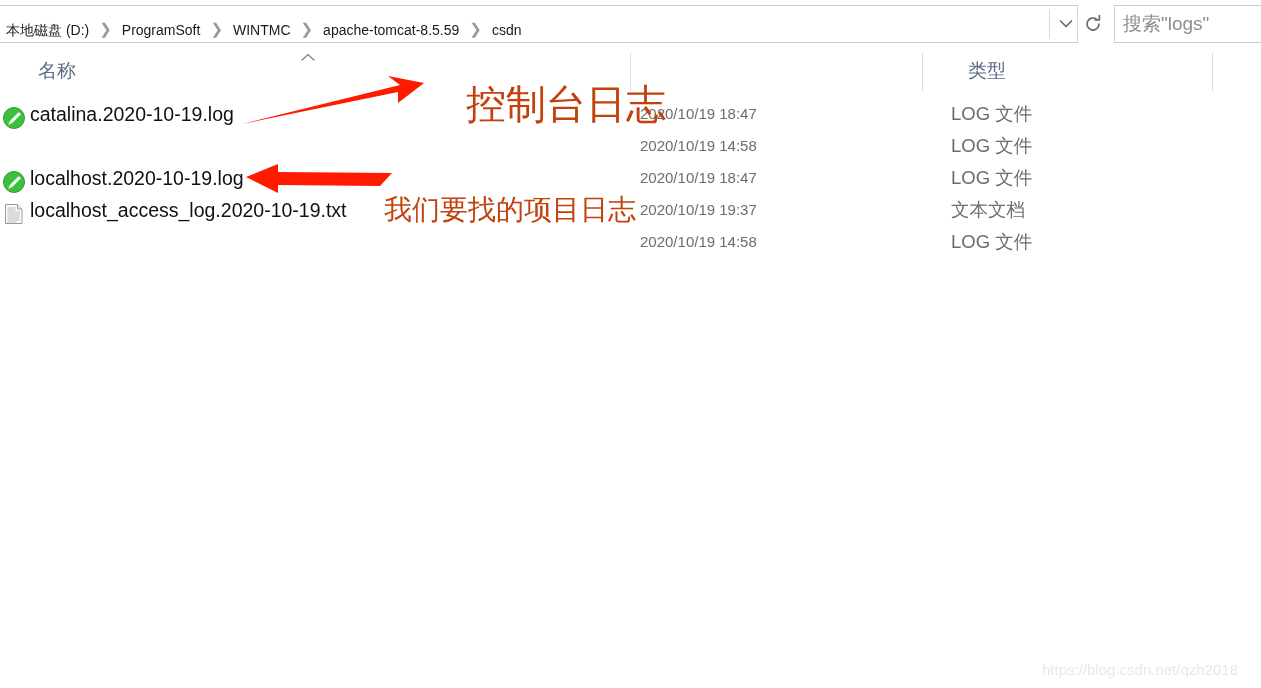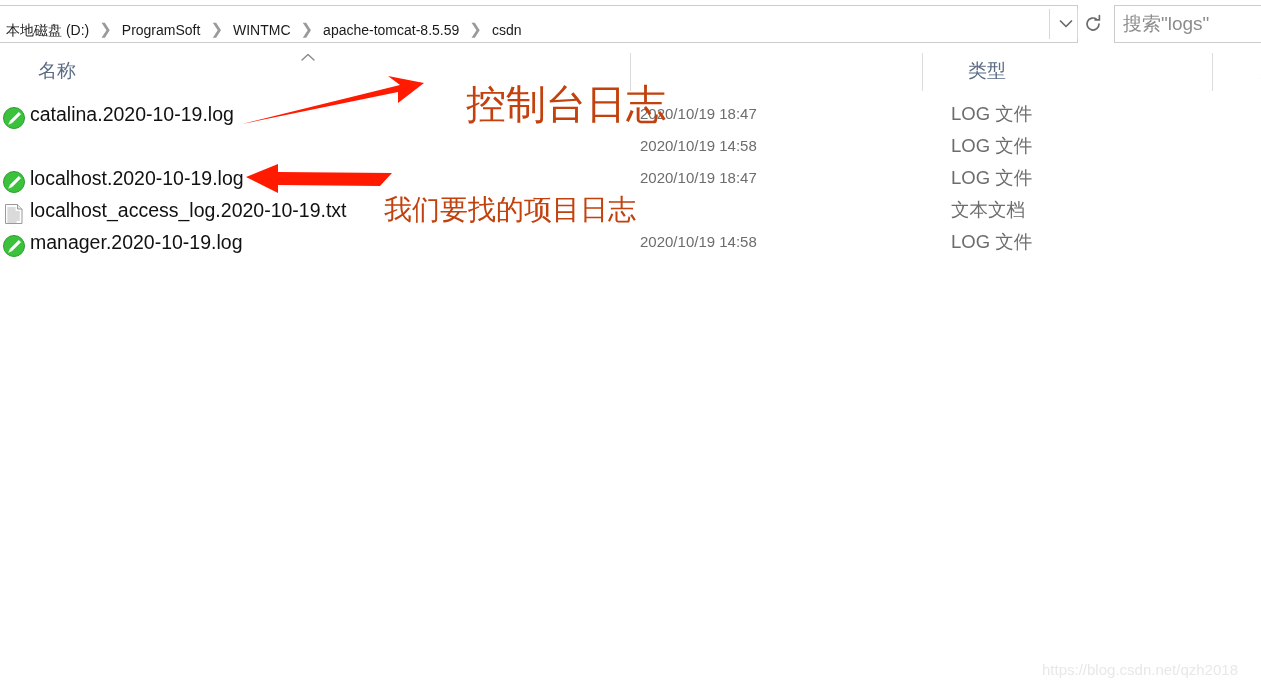--- a/index.html
+++ b/index.html
@@ -327,35 +327,25 @@
             <path d="M5.4 12 H17.8"></path>
             <path d="M5.4 14 H17.8"></path>
             <path d="M5.4 16 H17.8"></path>
             <path d="M5.4 18 H17.8"></path>
             <path d="M5.4 20 H14.5"></path>
           </g>
         </svg>
       </span>
       <span class="fname">localhost_access_log.2020-10-19.txt</span>
     </div>
+    <div class="cell-date">2020/10/19 19:37</div>
     <div class="cell-type">文本文档</div>
   </div>
 
   <div class="row">
-    <div class="cell-name">
-      <span class="icon-wrap">
-        <svg class="npp-icon" viewBox="0 0 24 24" aria-hidden="true">
-          <circle cx="12" cy="12" r="10.5" fill="#3cc13c"></circle>
-          <circle cx="12" cy="12" r="10.5" fill="none" stroke="#2aa02a" stroke-width="1"></circle>
-          <path d="M16.8 6.3 L8.3 14.8 L6.7 18.3 L10.2 16.7 L18.7 8.2 Z" fill="#ffffff" stroke="#e6ffe6" stroke-width="0.6" stroke-linejoin="round"></path>
-          <path d="M8.3 14.8 L10.2 16.7" fill="none" stroke="#bfe8bf" stroke-width="0.8"></path>
-        </svg>
-      </span>
-      <span class="fname">manager.2020-10-19.log</span>
-    </div>
     <div class="cell-date">2020/10/19 14:58</div>
     <div class="cell-type">LOG 文件</div>
   </div>
 
 </div>
 
 <svg class="arrow-svg" style="left:238px; top:72px; width:190px; height:62px;" viewBox="0 0 190 62">
   <path d="M4 52 L162 13 L150 4 L186 11 L160 31 L160 20 Z" fill="#ff1a00"></path>
 </svg>
 

